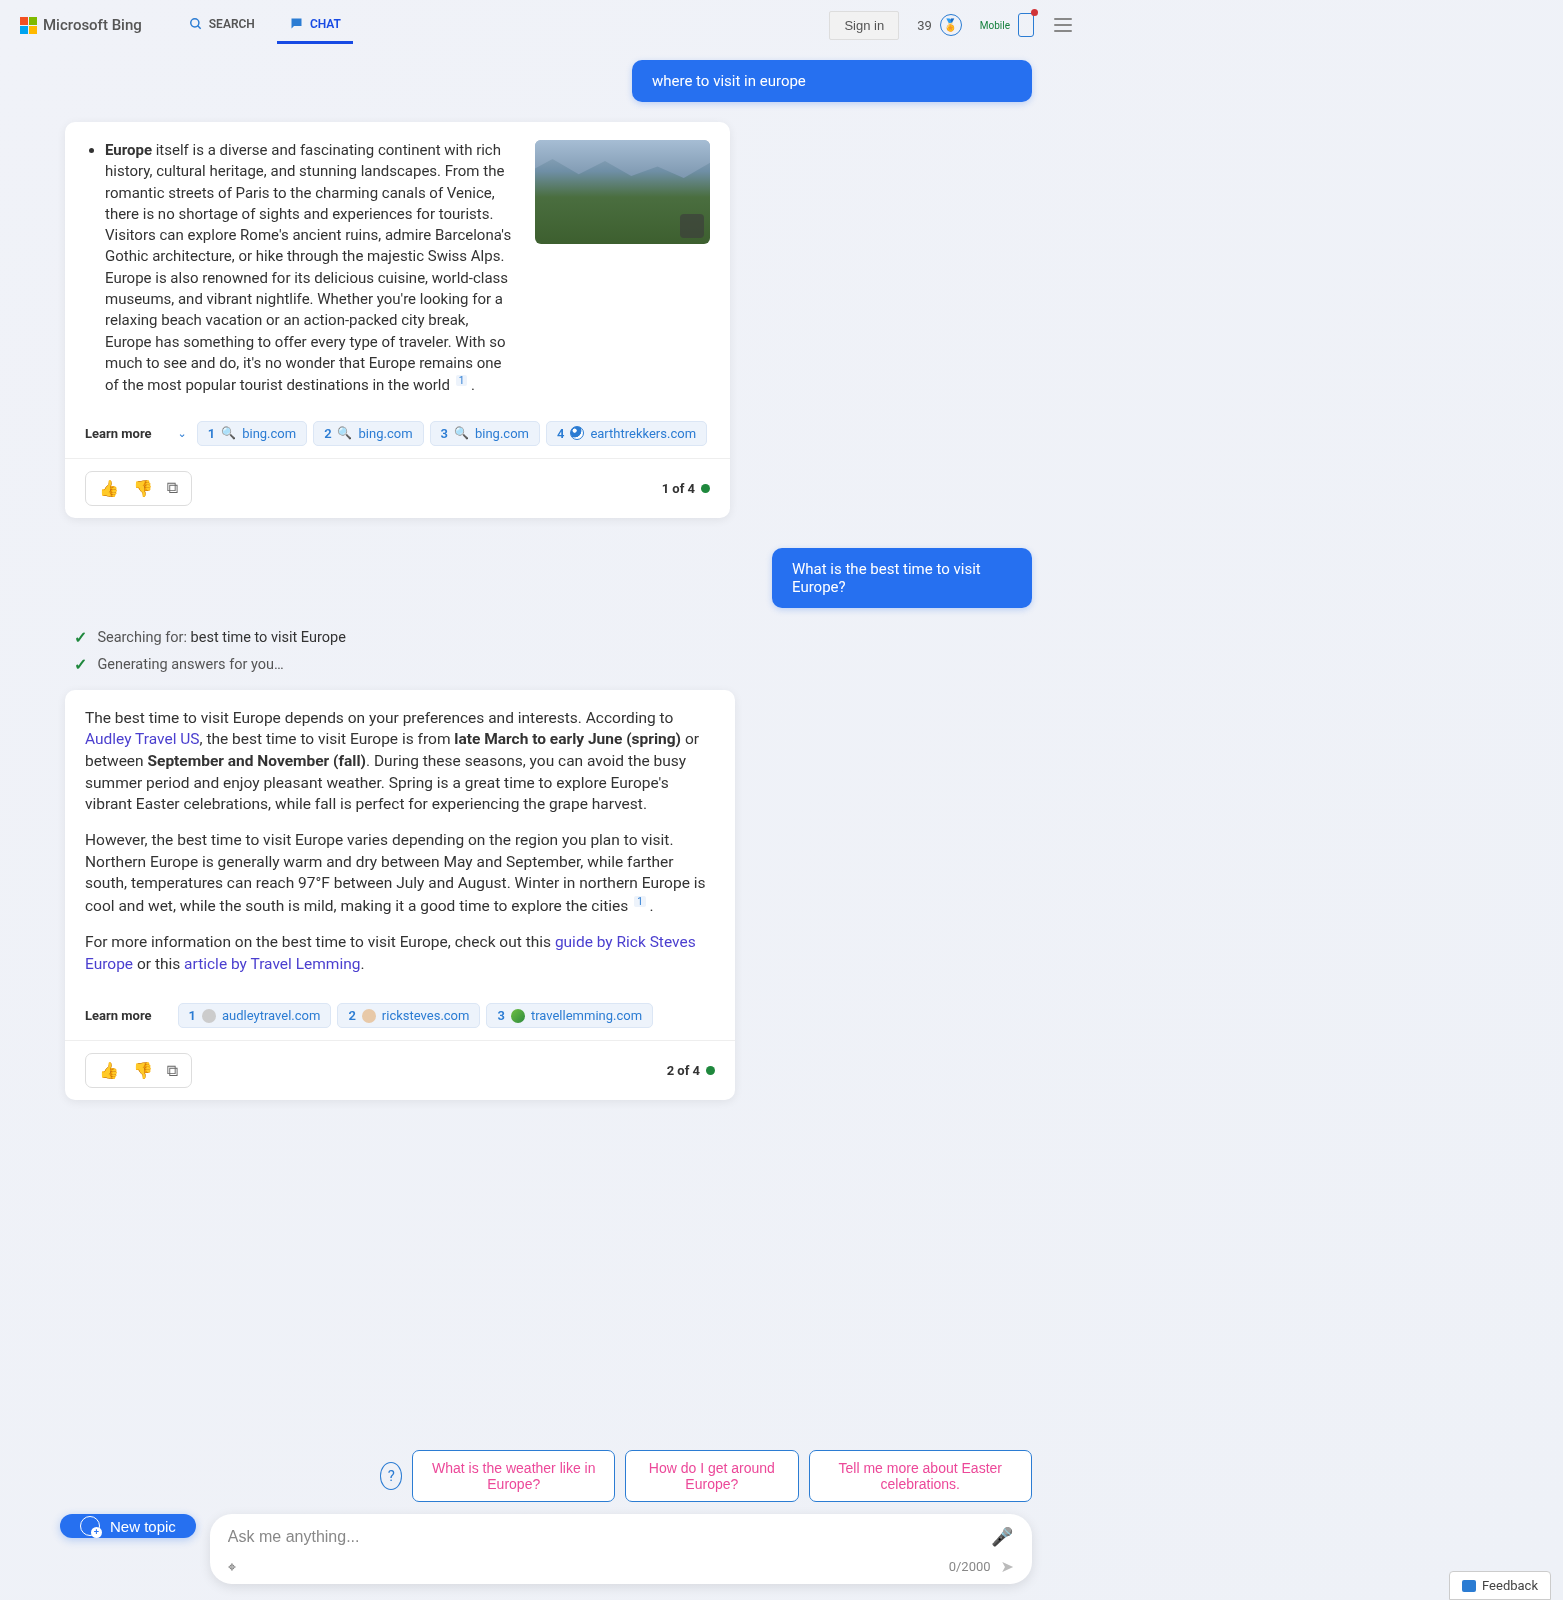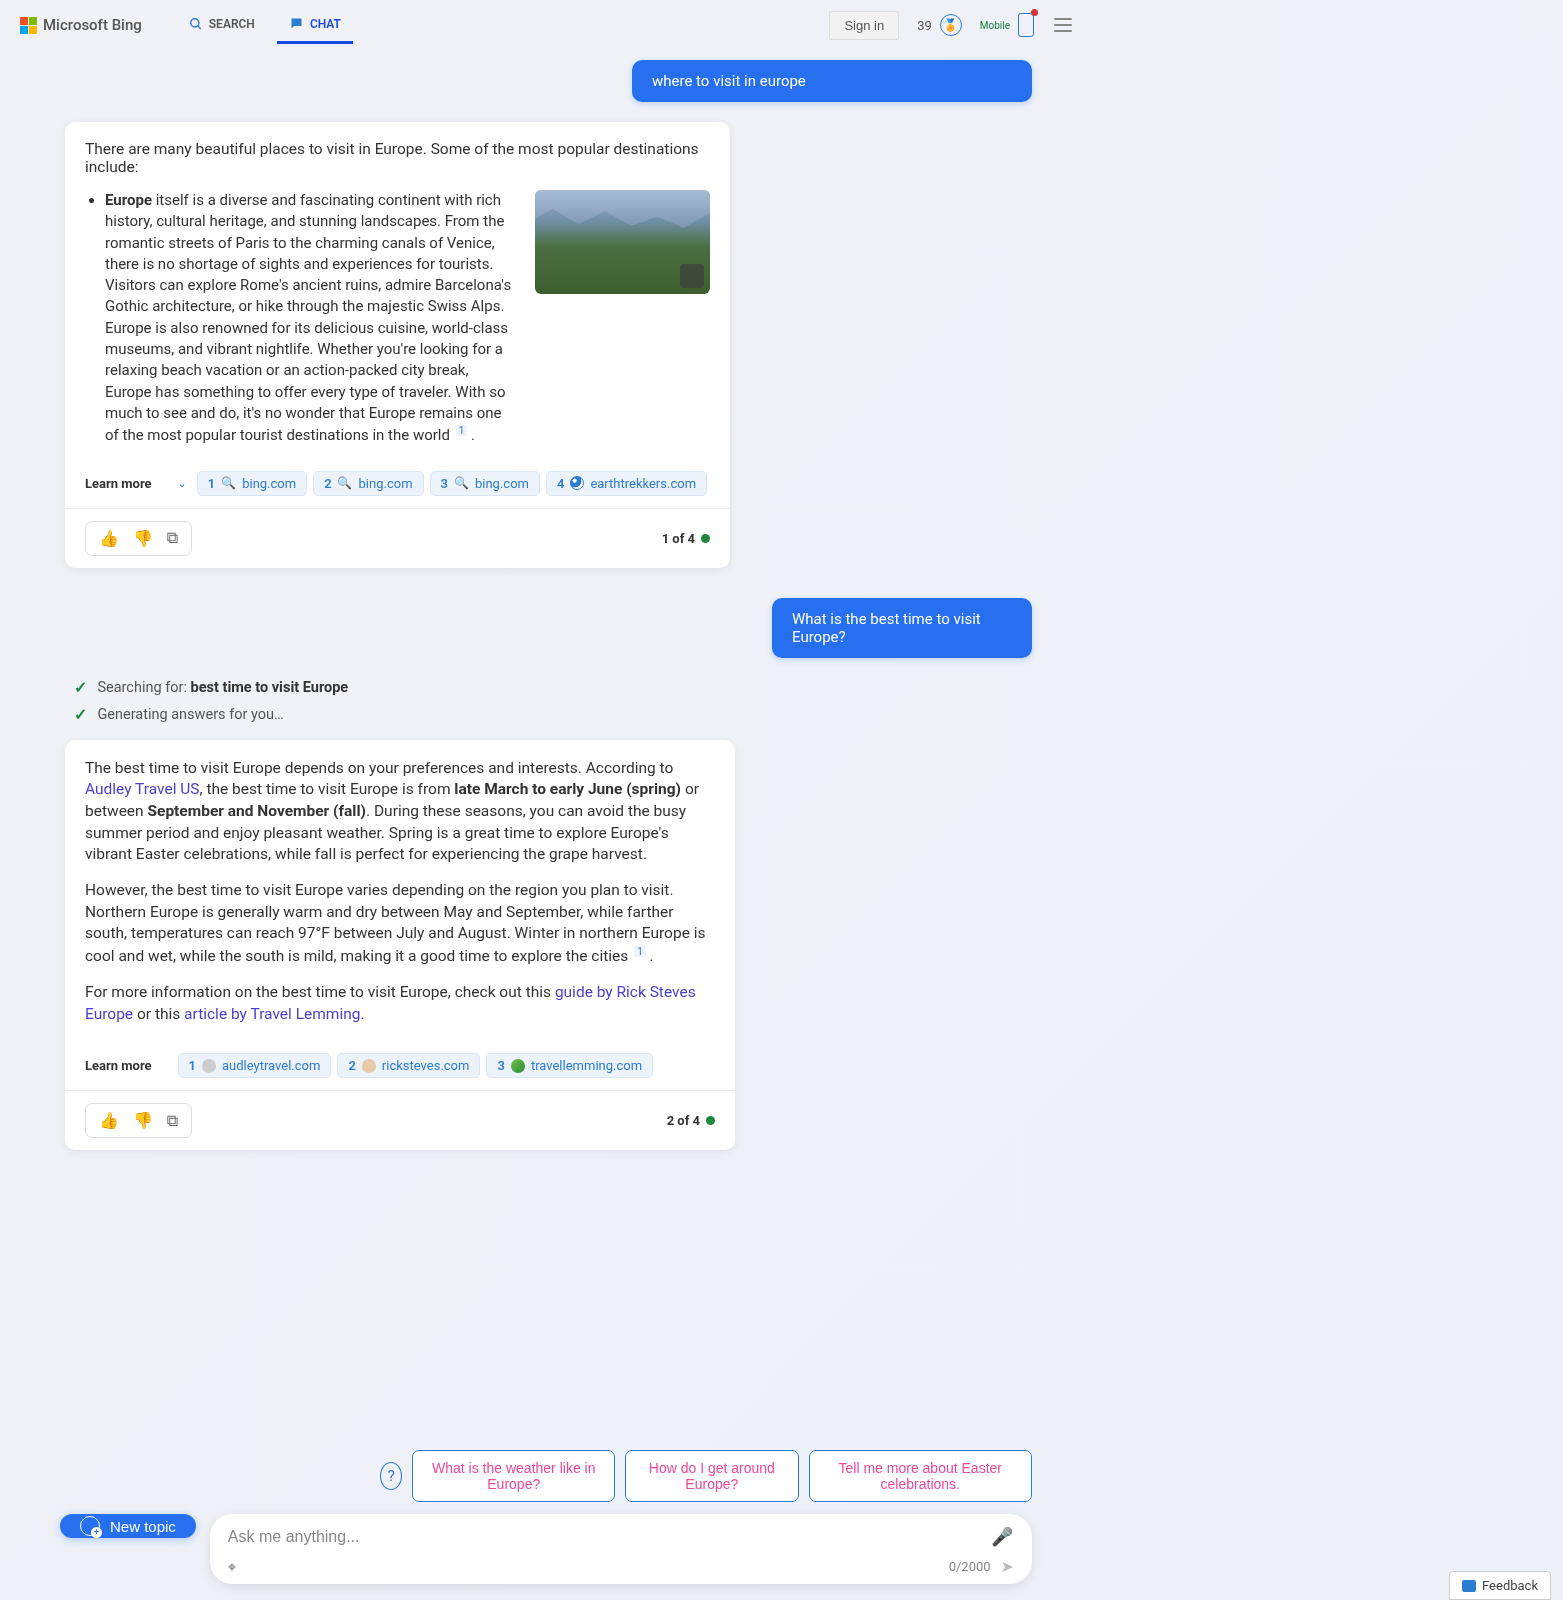--- a/index.html
+++ b/index.html
@@ -59,21 +59,21 @@
 .cite .num { font-weight:600;color:#2b7cd3;}
 .cite-icon { color:#4b6fa5;font-size:12px;}
 .card-footer { display:flex;align-items:center;padding:12px 20px;border-top:1px solid #eee;}
 .fb-group { display:flex;align-items:center;gap:4px;border:1px solid #ddd;border-radius:7px;padding:5px 8px;}
 .fb-btn { background:none;border:none;cursor:pointer;font-size:16px;color:#666;padding:2px 5px;}
 .counter-badge { margin-left:auto;font-size:13px;font-weight:700;color:#333;display:flex;align-items:center;gap:6px;}
 .dot { width:9px;height:9px;border-radius:50%;background:#1f883d;}
 .status-lines { margin: 8px 0 16px 14px; }
 .status-line { display:flex;align-items:center;gap:10px;font-size:14.5px;color:#555;margin-bottom:8px;}
 .check { color:#1f883d;font-size:16px;font-weight:bold;}
-.status-line b { color:#333;font-weight:700;}
+.status-line b { color:#333;font-weight:400;}
 .para { font-size:15.5px;line-height:1.4;color:#333;margin-bottom:14px;padding:0;}
 .link { color:#4b3fcf;cursor:pointer;}
 .b { font-weight:700;}
 .suggestions-bar { position:fixed;bottom:98px;left:0;right:0;display:flex;justify-content:flex-end;gap:10px;padding:0 60px;align-items:center;width:1092px;}
 .help-icon { width:28px;height:28px;border:1.5px solid #2b7cd3;border-radius:50%;display:flex;align-items:center;justify-content:center;color:#2b7cd3;font-size:15px;margin-right:auto;margin-left:320px;}
 .sugg { background:#fff;border:1px solid #2b7cd3;border-radius:7px;padding:9px 14px;color:#ec4899;font-size:14px;cursor:pointer;}
 .composer { position:fixed;bottom:16px;left:60px;right:60px;display:flex;gap:14px;align-items:flex-start;width:972px;}
 .new-topic { background:#2670f0;color:#fff;border:none;border-radius:28px;padding:2px 20px;font-size:15px;display:flex;align-items:center;gap:10px;cursor:pointer;box-shadow:0 2px 8px rgba(38,112,240,0.3);}
 .nt-icon{width:20px;height:20px;border:1.5px solid #fff;border-radius:50%;position:relative;}
 .nt-icon::after{content:"+";position:absolute;bottom:-3px;right:-3px;background:#fff;color:#2670f0;width:11px;height:11px;border-radius:50%;font-size:9px;line-height:11px;text-align:center;font-weight:bold;}
@@ -136,21 +136,20 @@
       <span></span>
     </div>
 </div>
 
 <div class="chat-container">
 
   <div class="user-msg">where to visit in europe</div>
 
   <div class="bot-card">
     <div class="bot-body">
-      <div class="bot-intro">There are many beautiful places to visit in Europe. Some of the most popular destinations include:</div>
       <div class="flex-row">
         <div class="bullet-col">
           <ul>
               <li><b>Europe</b><span> itself is a diverse and fascinating continent with rich history, cultural heritage, and stunning landscapes. From the romantic streets of Paris to the charming canals of Venice, there is no shortage of sights and experiences for tourists. Visitors can explore Rome's ancient ruins, admire Barcelona's Gothic architecture, or hike through the majestic Swiss Alps. Europe is also renowned for its delicious cuisine, world-class museums, and vibrant nightlife. Whether you're looking for a relaxing beach vacation or an action-packed city break, Europe has something to offer every type of traveler. With so much to see and do, it's no wonder that Europe remains one of the most popular tourist destinations in the world </span><span class="sup">1</span><span> .</span></li>
             </ul>
         </div>
         <div class="img-box"></div>
       </div>
     </div>
     <div class="learn-row">

